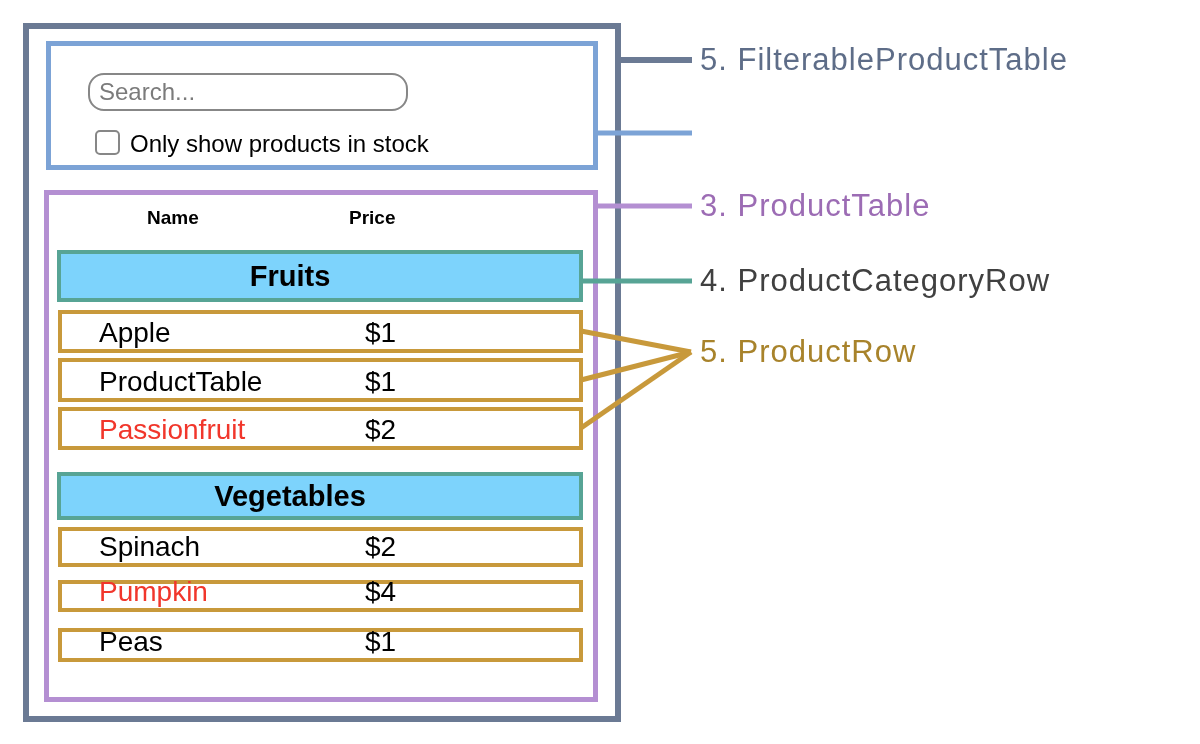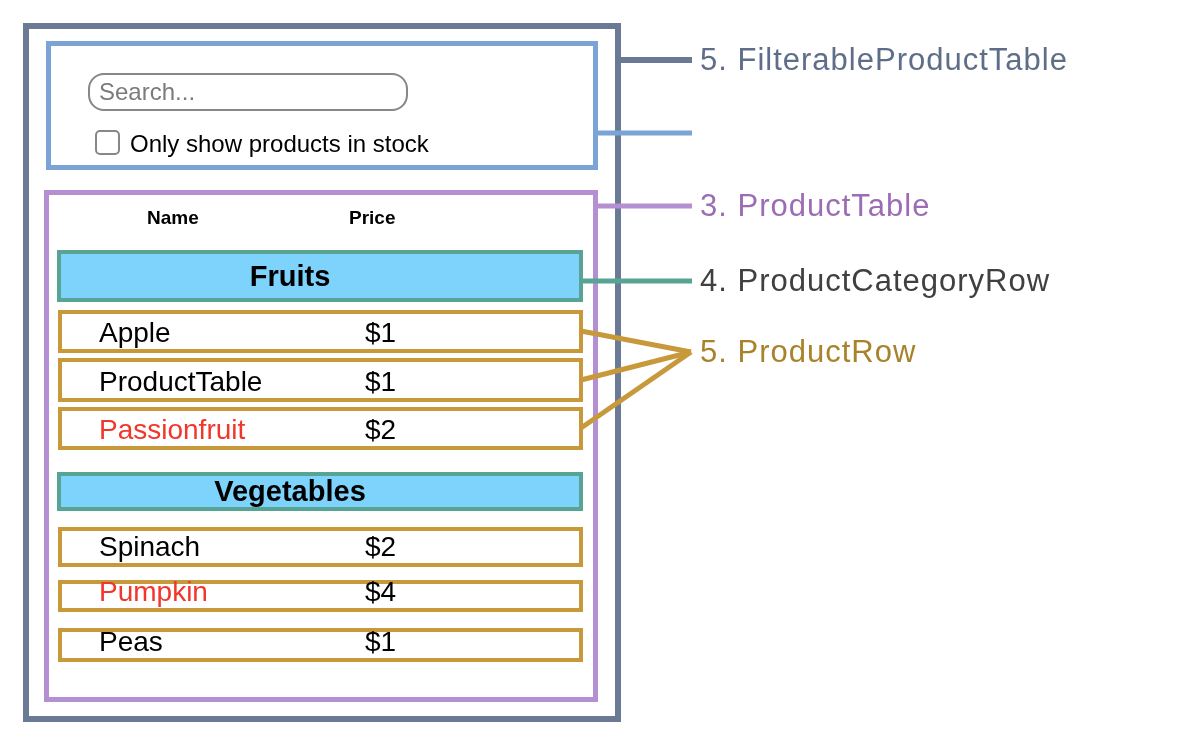--- a/index.html
+++ b/index.html
@@ -88,21 +88,21 @@
   </div>
   <div class="product-row" style="top:358px;height:44px">
     <span class="product-name">ProductTable</span>
     <span class="product-price">$1</span>
   </div>
   <div class="product-row" style="top:407px;height:43px">
     <span class="product-name out-of-stock">Passionfruit</span>
     <span class="product-price">$2</span>
   </div>
 
-  <div class="category-row" style="top:472px;height:39px">
+  <div class="category-row" style="top:472px;height:48px">
     <span class="category-text">Vegetables</span>
   </div>
   <div class="product-row" style="top:527px;height:40px">
     <span class="product-name">Spinach</span>
     <span class="product-price">$2</span>
   </div>
   <div class="product-row" style="top:580px;height:32px">
     <span class="product-name out-of-stock">Pumpkin</span>
     <span class="product-price">$4</span>
   </div>

